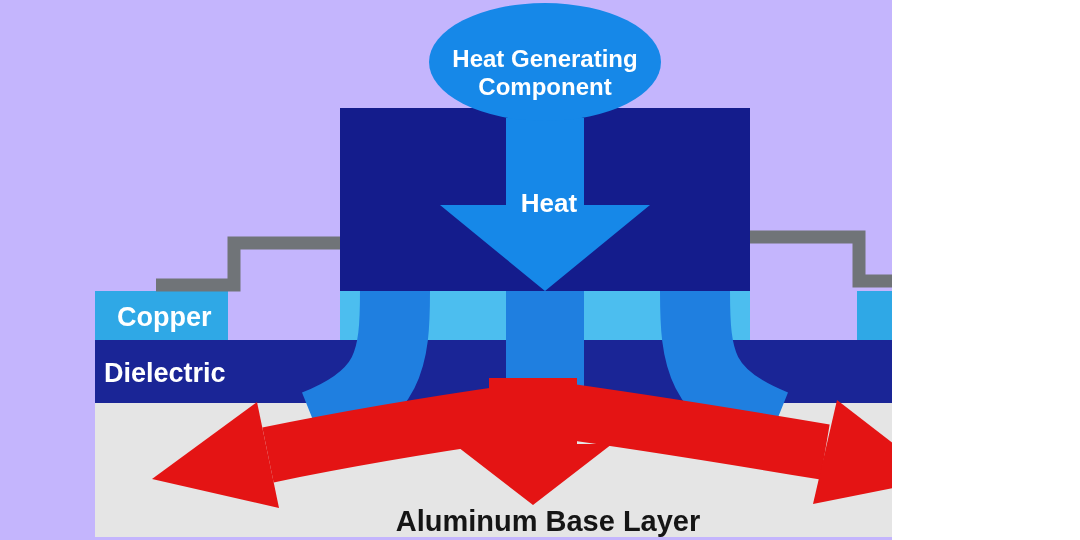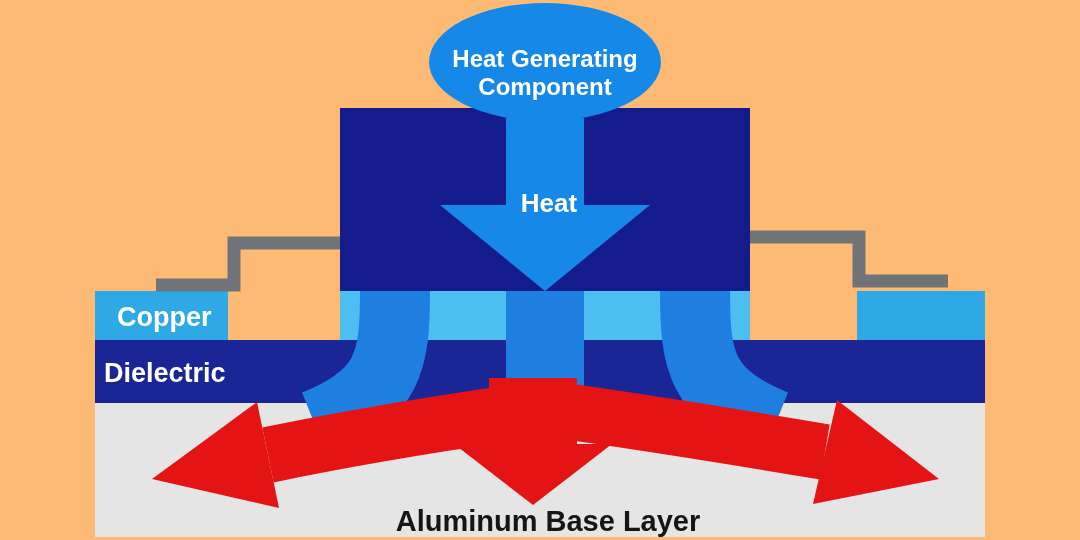--- a/index.html
+++ b/index.html
@@ -1,20 +1,20 @@
 <!DOCTYPE html>
 <html><head>
 <meta charset="utf-8">
 <style>
   html, body { margin: 0; padding: 0; background: #ffffff; }
   .stage {
     position: relative;
-    width: 1080px;
+    width: 892px;
     height: 540px;
-    background: #fdba74;
+    background: #c4b5fd;
     overflow: hidden;
     font-family: "Liberation Sans", sans-serif;
   }
   svg { display: block; }
   svg text {
     font-family: "Liberation Sans", sans-serif;
     font-weight: bold;
   }
   .lbl-white { fill: #ffffff; }
   .lbl-black { fill: #151515; }

